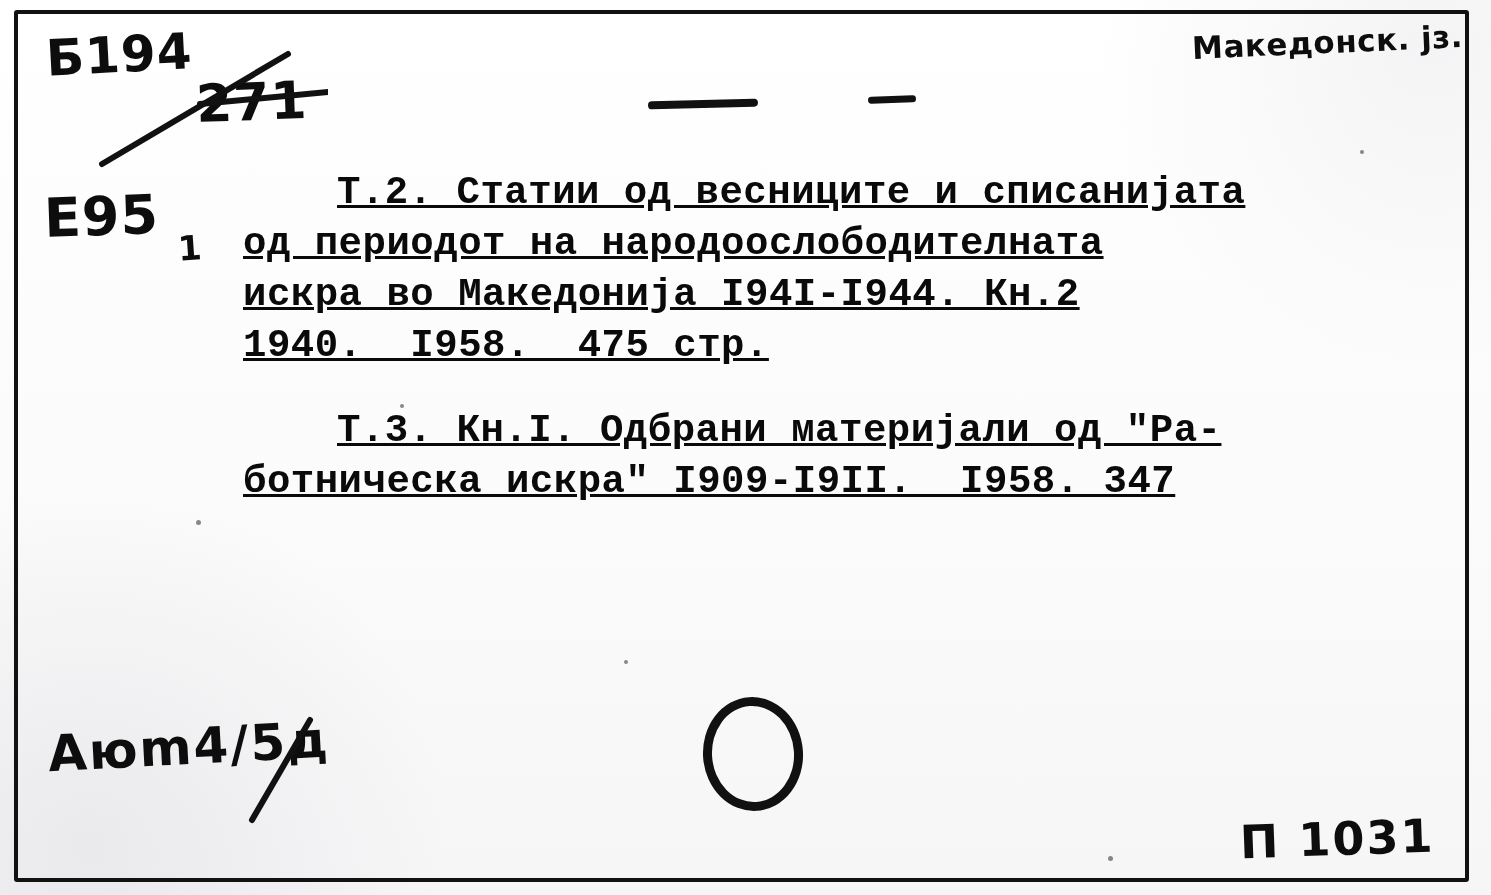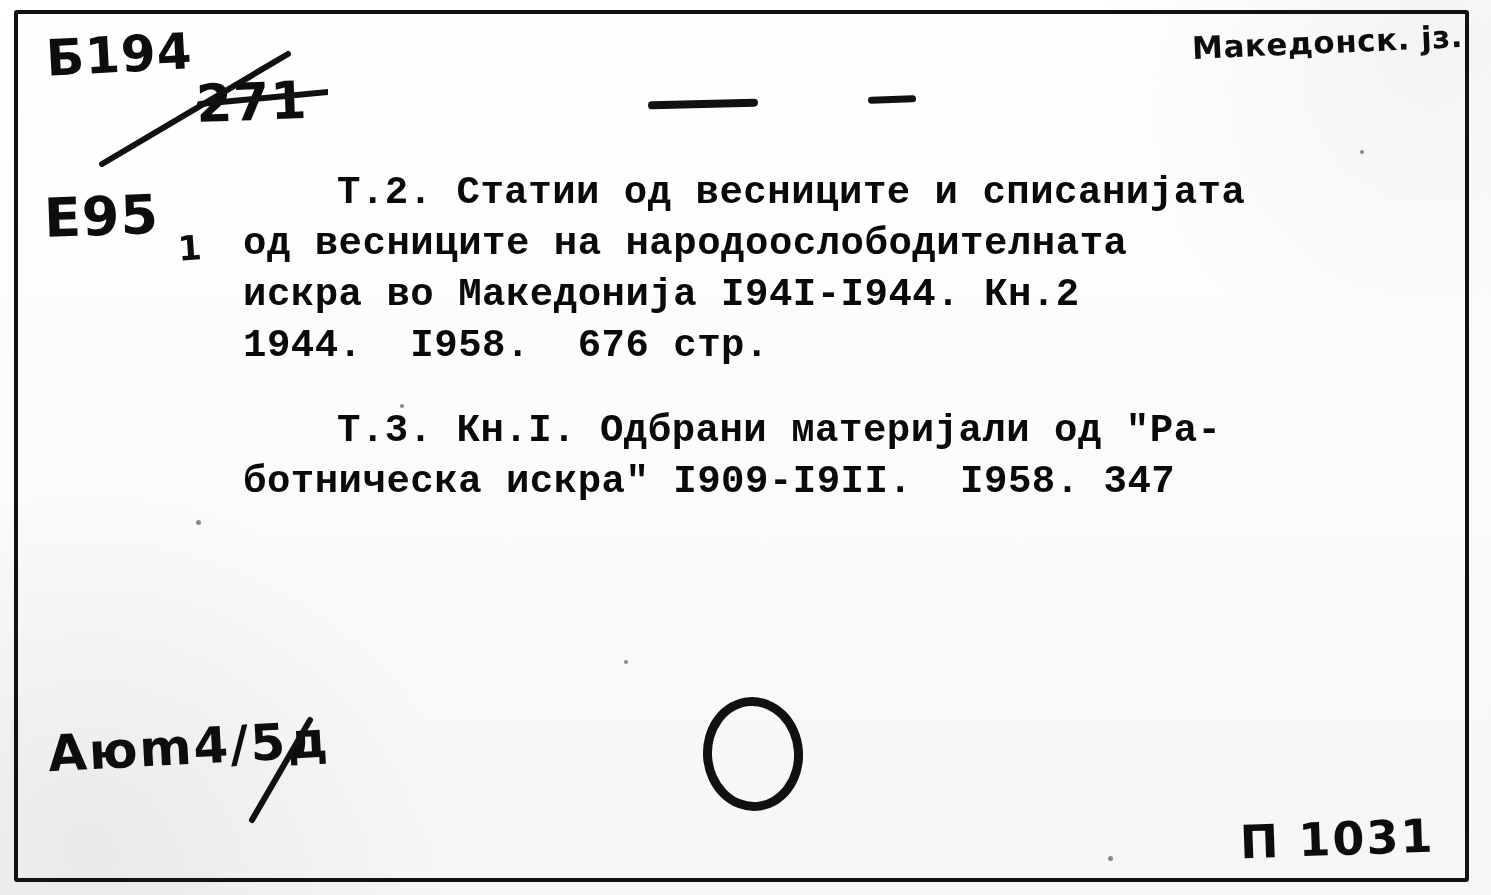--- a/index.html
+++ b/index.html
@@ -164,20 +164,21 @@
     position: absolute;
     left: 243px;
     top: 168px;
     width: 1200px;
     color: #0a0a0a;
     font-family: "Liberation Mono", monospace;
     font-size: 39px;
     line-height: 51px;
     font-weight: 700;
     letter-spacing: 0.5px;
+    text-decoration: underline;
   }
   #typed-body .para {
     margin: 0 0 34px 0;
   }
   #typed-body .para:last-child { margin-bottom: 8px; }
   #typed-body .indent { display: inline-block; width: 94px; }
   .tline { display: block; white-space: pre; }
 
   
   .speck {
@@ -210,23 +211,23 @@
 
   <div class="hand" id="lang-note">Македонск. јз.</div>
 
   <div id="dash-mark-long"></div>
   <div id="dash-mark-short"></div>
 
   <div id="typed-body">
 
     <div class="para">
       <span class="tline"><span class="indent"></span><span>Т.2. Статии од весниците и списанијата</span></span>
-      <span class="tline">од весниците на народоослободителната</span>
+      <span class="tline">од периодот на народоослободителната</span>
       <span class="tline">искра во Македонија I94I-I944. Кн.2</span>
-      <span class="tline">1944.  I958.  676 стр.</span>
+      <span class="tline">1940.  I958.  475 стр.</span>
     </div>
 
     <div class="para">
       <span class="tline"><span class="indent"></span><span>Т.3. Кн.I. Одбрани материјали од "Ра-</span></span>
       <span class="tline">ботническа искра" I909-I9II.  I958. 347</span>
     </div>
 
   </div>
 
   <div class="hand" id="bottom-scrawl">Аюm4/5д</div>

